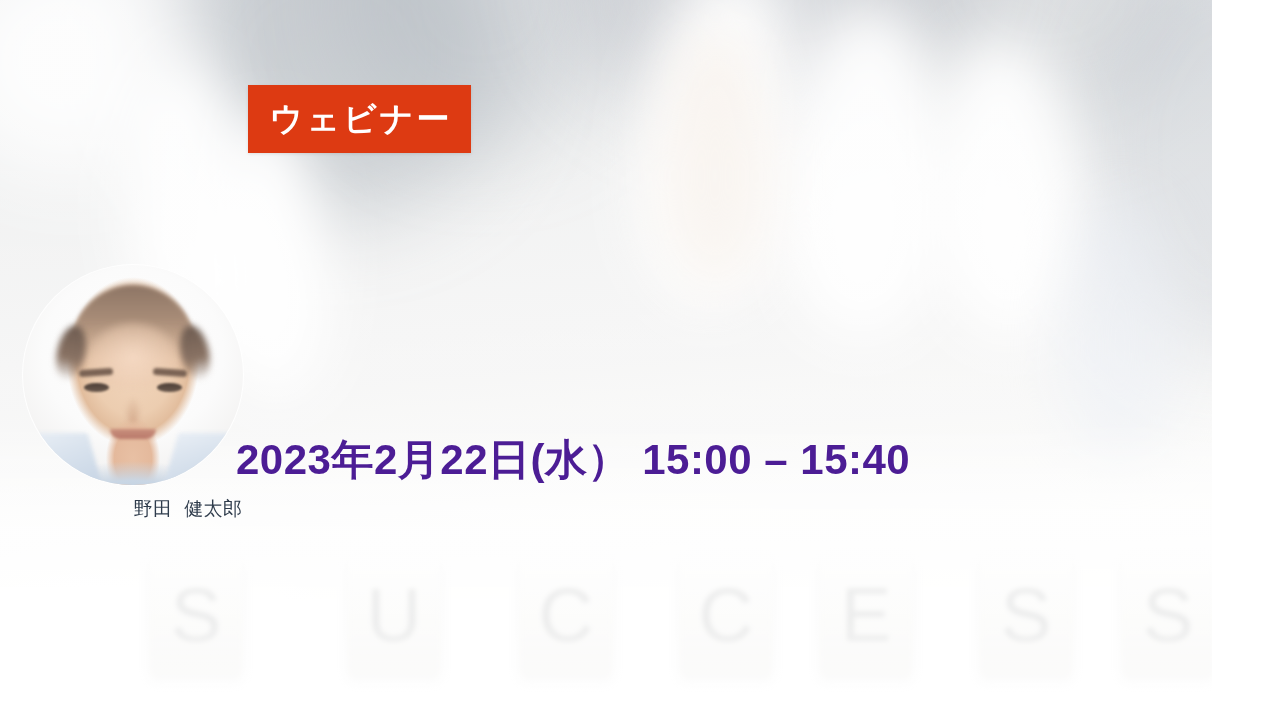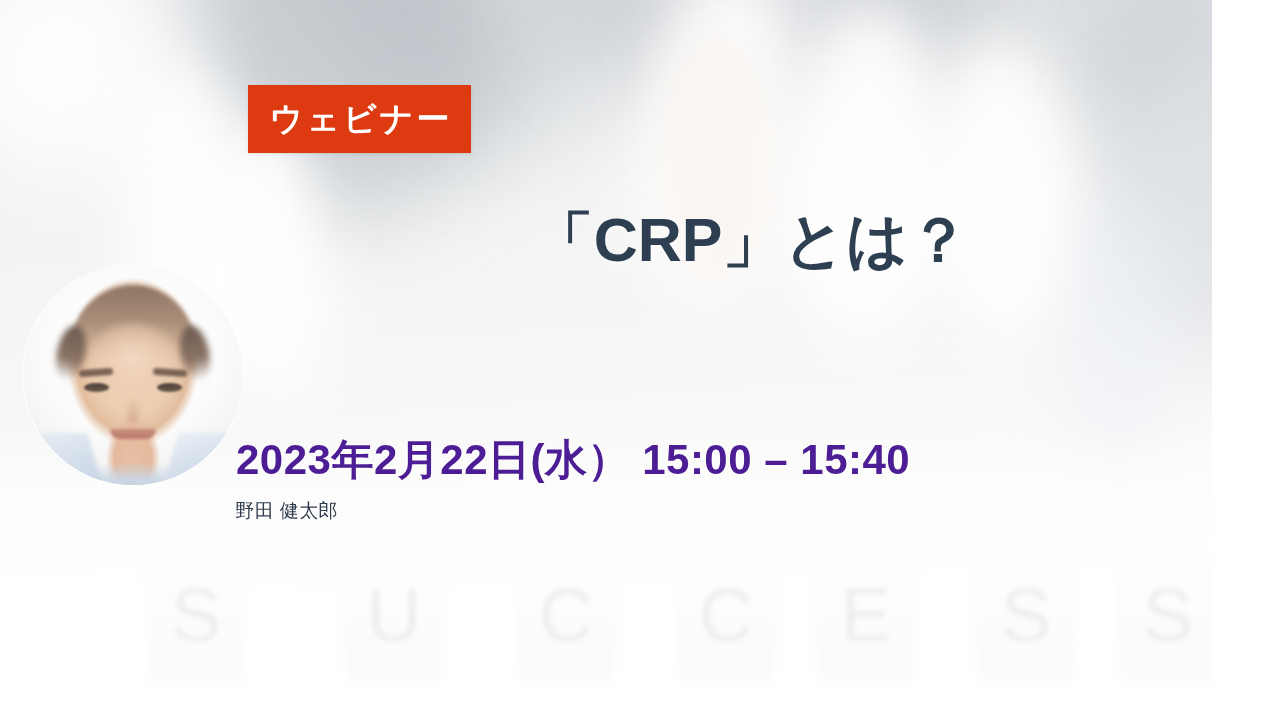--- a/index.html
+++ b/index.html
@@ -293,21 +293,21 @@
     width: 310px;
     color: #2f3c4c;
     font-size: 19px;
     line-height: 27px;
     font-weight: 500;
     letter-spacing: 0.4px;
     text-shadow: 0 1px 3px rgba(255,255,255,0.85);
   }
   .speaker-company { text-align: left; }
   .speaker-role    { text-align: left; padding-left: 10px; }
-  .speaker-name    { text-align: right; padding-left: 10px; }
+  .speaker-name    { text-align: center; padding-left: 10px; font-family: Liberation Mono, monospace; }
 </style>
 </head>
 <body>
 
 <div class="banner">
 
   <div class="bg">
     <div class="bg-base"></div>
 
     <div class="bg-blob blob-a"></div>
@@ -339,21 +339,20 @@
 
     <div class="tiles-haze"></div>
     <div class="bg-wash"></div>
   </div>
 
   <div class="content">
 
     <div class="badge">ウェビナー</div>
 
     <div class="title-block">
-      <div class="title-line-2 title-crp">「CRP」とは？</div>
     </div>
 
     <div class="datetime">2023年2月22日(水）  15:00 – 15:40</div>
 
     <div class="avatar">
       <div class="avatar-photo">
         <div class="av-hair"></div>
         <div class="av-temple-l"></div>
         <div class="av-temple-r"></div>
         <div class="av-brow-l"></div>

